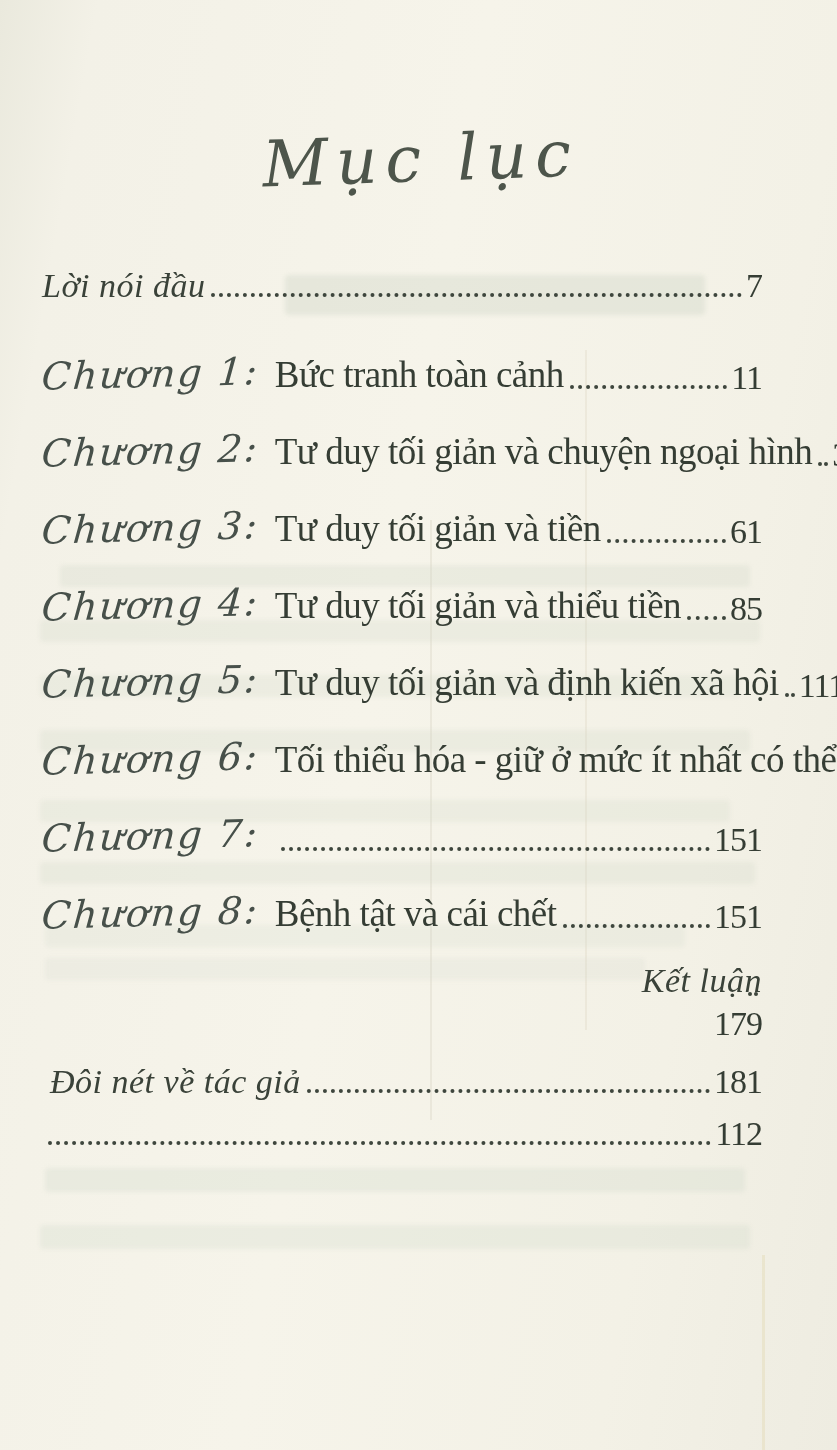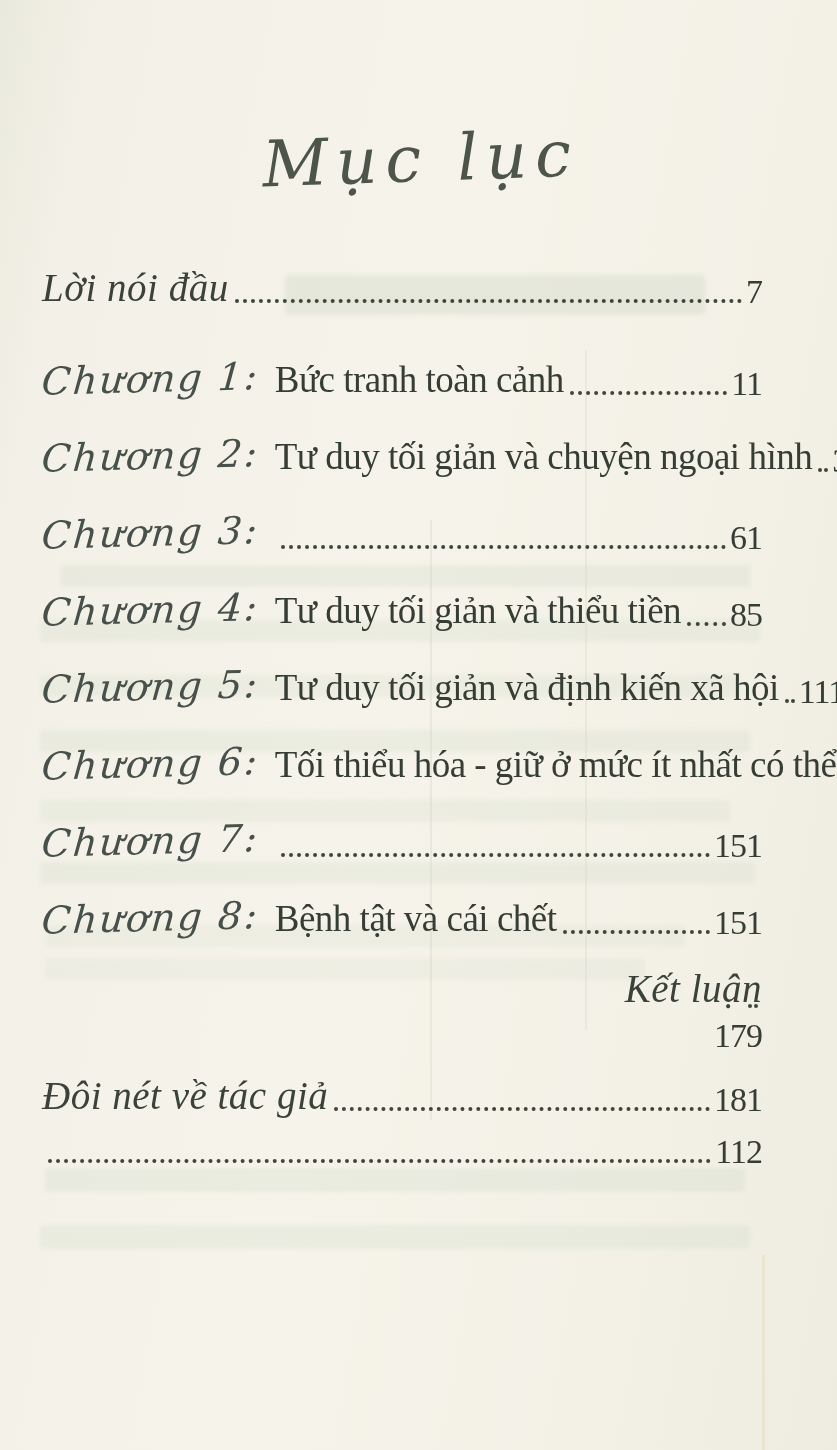--- a/index.html
+++ b/index.html
@@ -58,21 +58,21 @@
   .pagenum {
     white-space: nowrap;
     font-size: 34px;
     letter-spacing: -1px;
     color: #353d34;
     line-height: 1.15;
   }
   .label-italic {
     white-space: nowrap;
     font-style: italic;
-    font-size: 39px;
+    font-size: 34px;
     letter-spacing: 0.5px;
     line-height: 1.15;
     color: #3a4239;
   }
   .front-row { margin-top: 70px; }
   .chapter-row { margin-top: 29px; height: 48px; }
   .chapter-row.first { margin-top: 44px; }
   .chap-prefix {
     display: inline-block;
     white-space: nowrap;
@@ -86,21 +86,21 @@
     line-height: 1.2;
   }
   .chap-title {
     white-space: nowrap;
     font-size: 37px;
     letter-spacing: -0.5px;
     color: #353d34;
     line-height: 1.2;
   }
   .back-row-1 { margin-top: 25px; flex-direction: column; }
-  .back-row-2 { margin-top: 19px; }
+  .back-row-2 { margin-top: 19px; margin-left: 8px; }
   .back-row-3 { margin-top: 13px; }
 </style>
 </head>
 <body>
 
 <div class="paper">
 
   <div class="crease crease-1"></div>
   <div class="crease crease-2"></div>
   <div class="crease crease-3"></div>
@@ -133,20 +133,21 @@
       <span class="pagenum">11</span>
     </div>
     <div class="row chapter-row">
       <span class="chap-prefix">Chương 2:</span>
       <span class="chap-title">Tư duy tối giản và chuyện ngoại hình</span>
       <span class="dots"></span>
       <span class="pagenum">39</span>
     </div>
     <div class="row chapter-row">
       <span class="chap-prefix">Chương 3:</span>
+      <span class="chap-title">Tư duy tối giản và tiền</span>
       <span class="dots"></span>
       <span class="pagenum">61</span>
     </div>
     <div class="row chapter-row">
       <span class="chap-prefix">Chương 4:</span>
       <span class="chap-title">Tư duy tối giản và thiểu tiền</span>
       <span class="dots"></span>
       <span class="pagenum">85</span>
     </div>
     <div class="row chapter-row">

